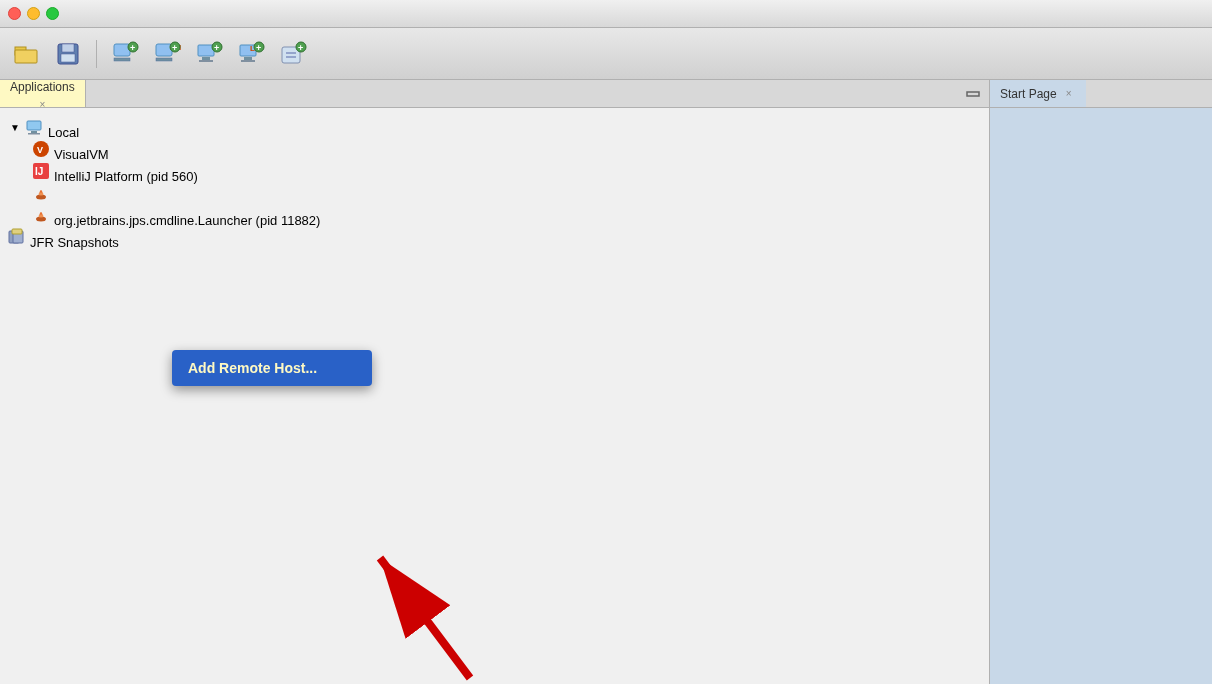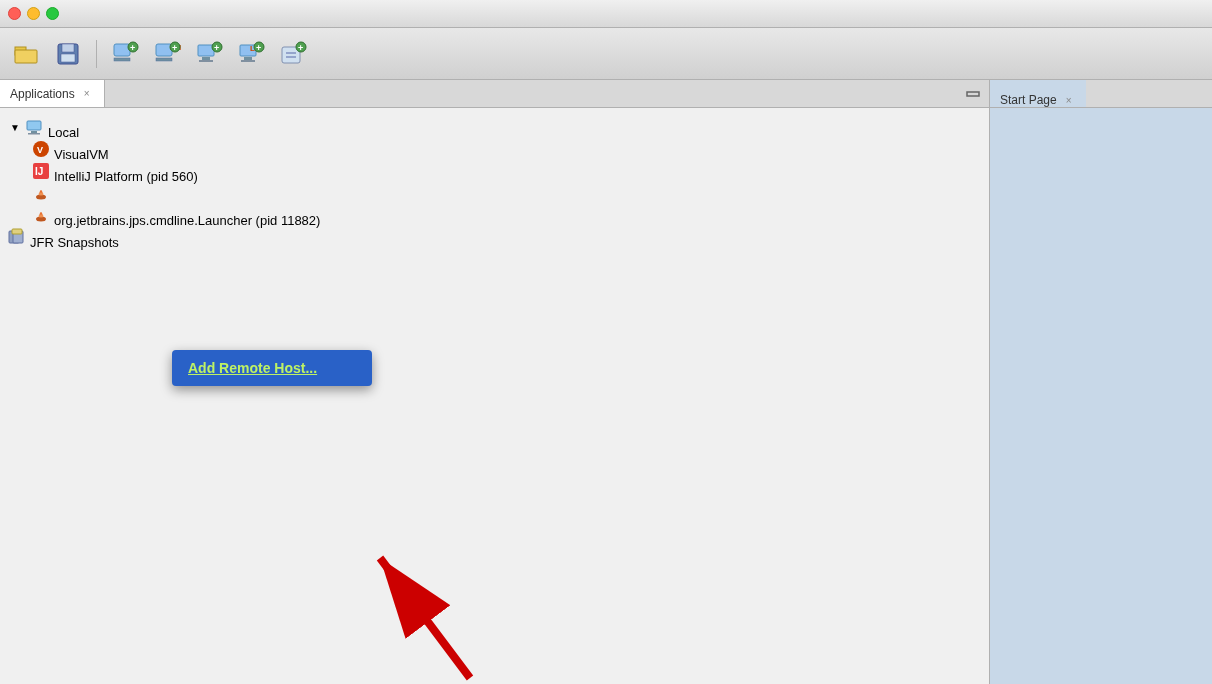--- a/index.html
+++ b/index.html
@@ -91,21 +91,22 @@
       display: flex;
       align-items: center;
       padding: 0 10px;
       font-size: 12px;
       color: #333;
       border-right: 1px solid #b0b0b0;
       gap: 5px;
       cursor: pointer;
     }
     .tab.active {
-      background: #ffffff;
+      background: #fef9c3;
+      flex-direction: column;
     }
     .tab-close {
       font-size: 10px;
       color: #888;
       cursor: pointer;
       width: 14px;
       height: 14px;
       display: flex;
       align-items: center;
       justify-content: center;
@@ -176,25 +177,24 @@
       top: 242px;
       background: #2961c7;
       border-radius: 4px;
       padding: 4px 0;
       box-shadow: 0 4px 12px rgba(0,0,0,0.4);
       z-index: 100;
       min-width: 200px;
     }
     .context-menu-item {
       padding: 6px 16px;
-      color: #bef264;
+      color: #fef9c3;
       font-size: 14px;
       font-weight: bold;
       cursor: pointer;
-      text-decoration: underline;
     }
 
     
     .arrow-container {
       position: absolute;
       left: 350px;
       top: 390px;
       pointer-events: none;
     }
 
@@ -208,21 +208,21 @@
     .right-tab-bar {
       height: 28px;
       background: #d8d8d8;
       display: flex;
       align-items: center;
       border-bottom: 1px solid #b0b0b0;
     }
     .right-tab {
       height: 100%;
       display: flex;
-      align-items: flex-end;
+      align-items: center;
       padding: 0 10px;
       font-size: 12px;
       color: #333;
       gap: 5px;
       cursor: pointer;
     }
     .right-tab.active {
       background: #c8d8e8;
     }
     .right-panel-content {

